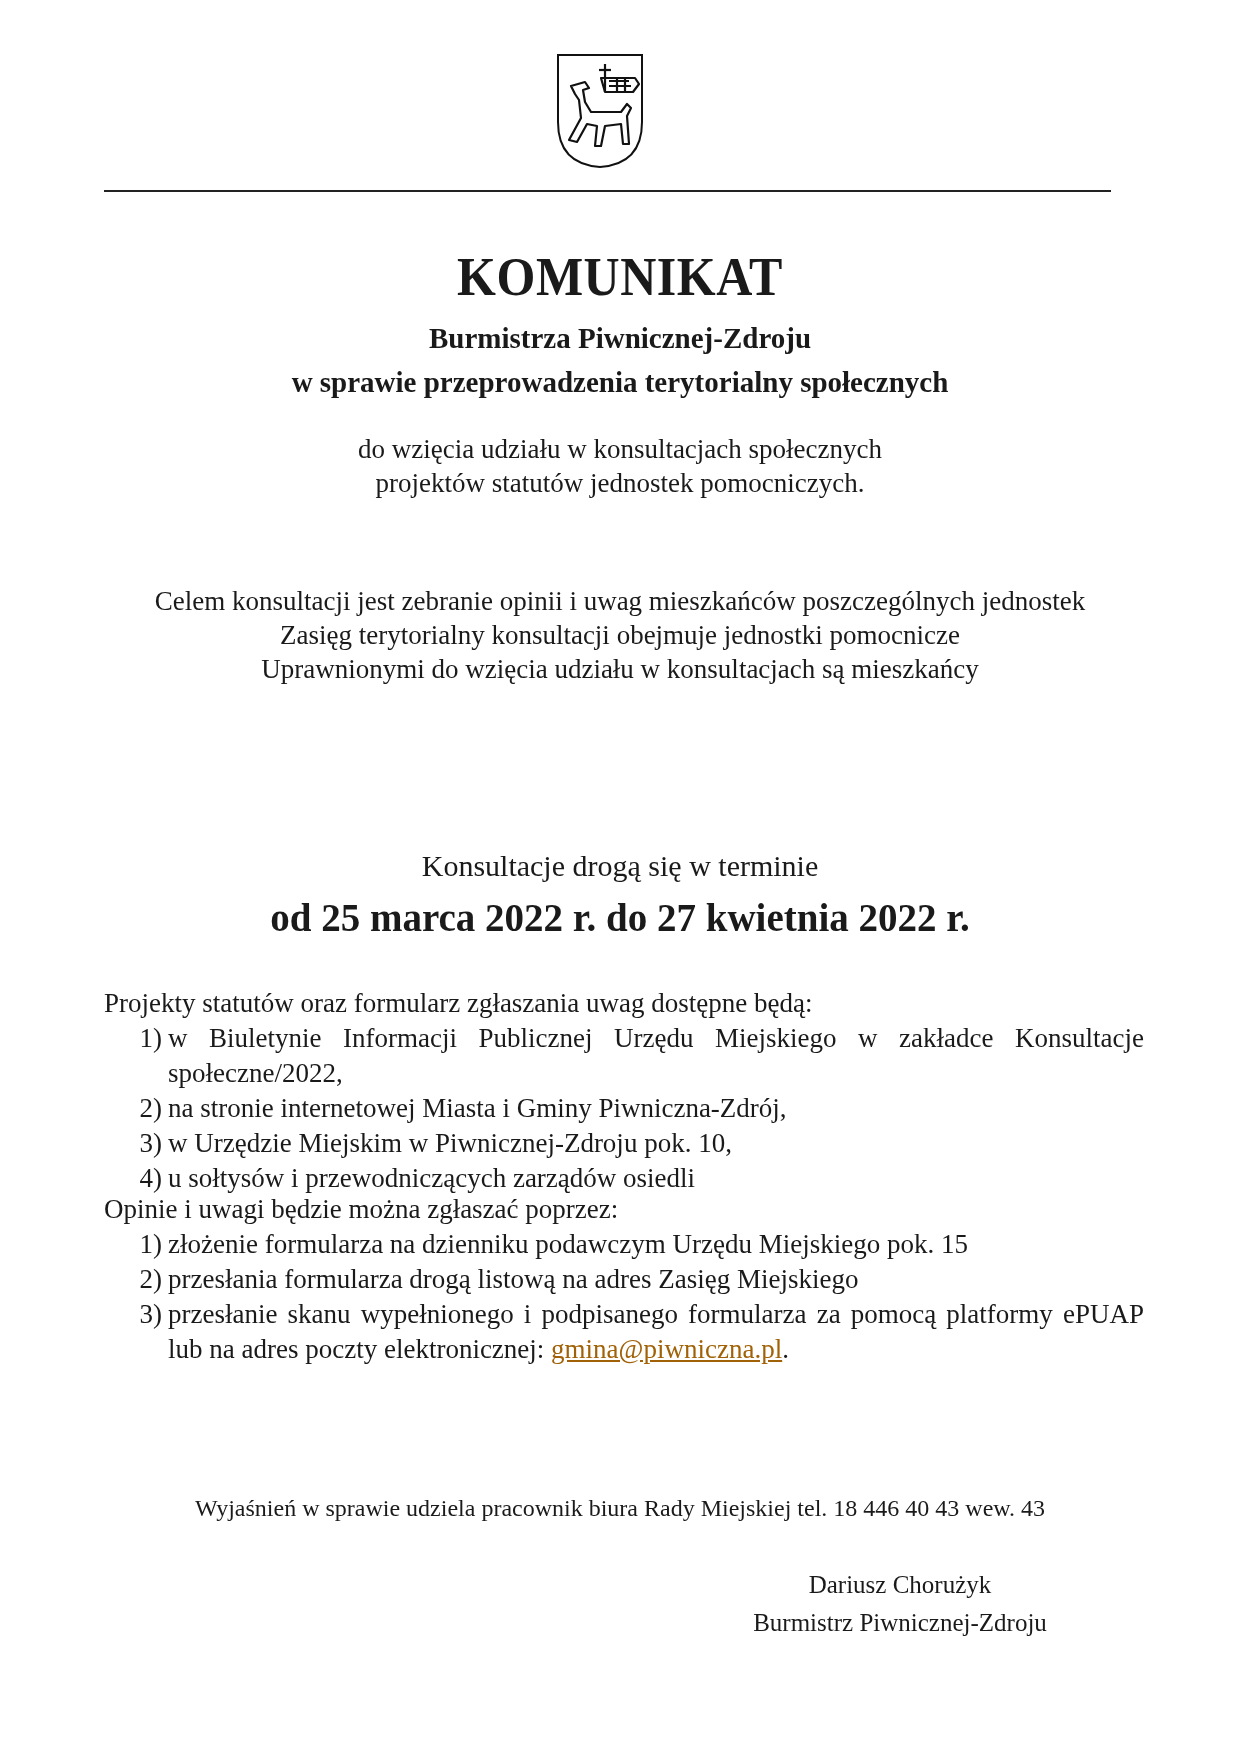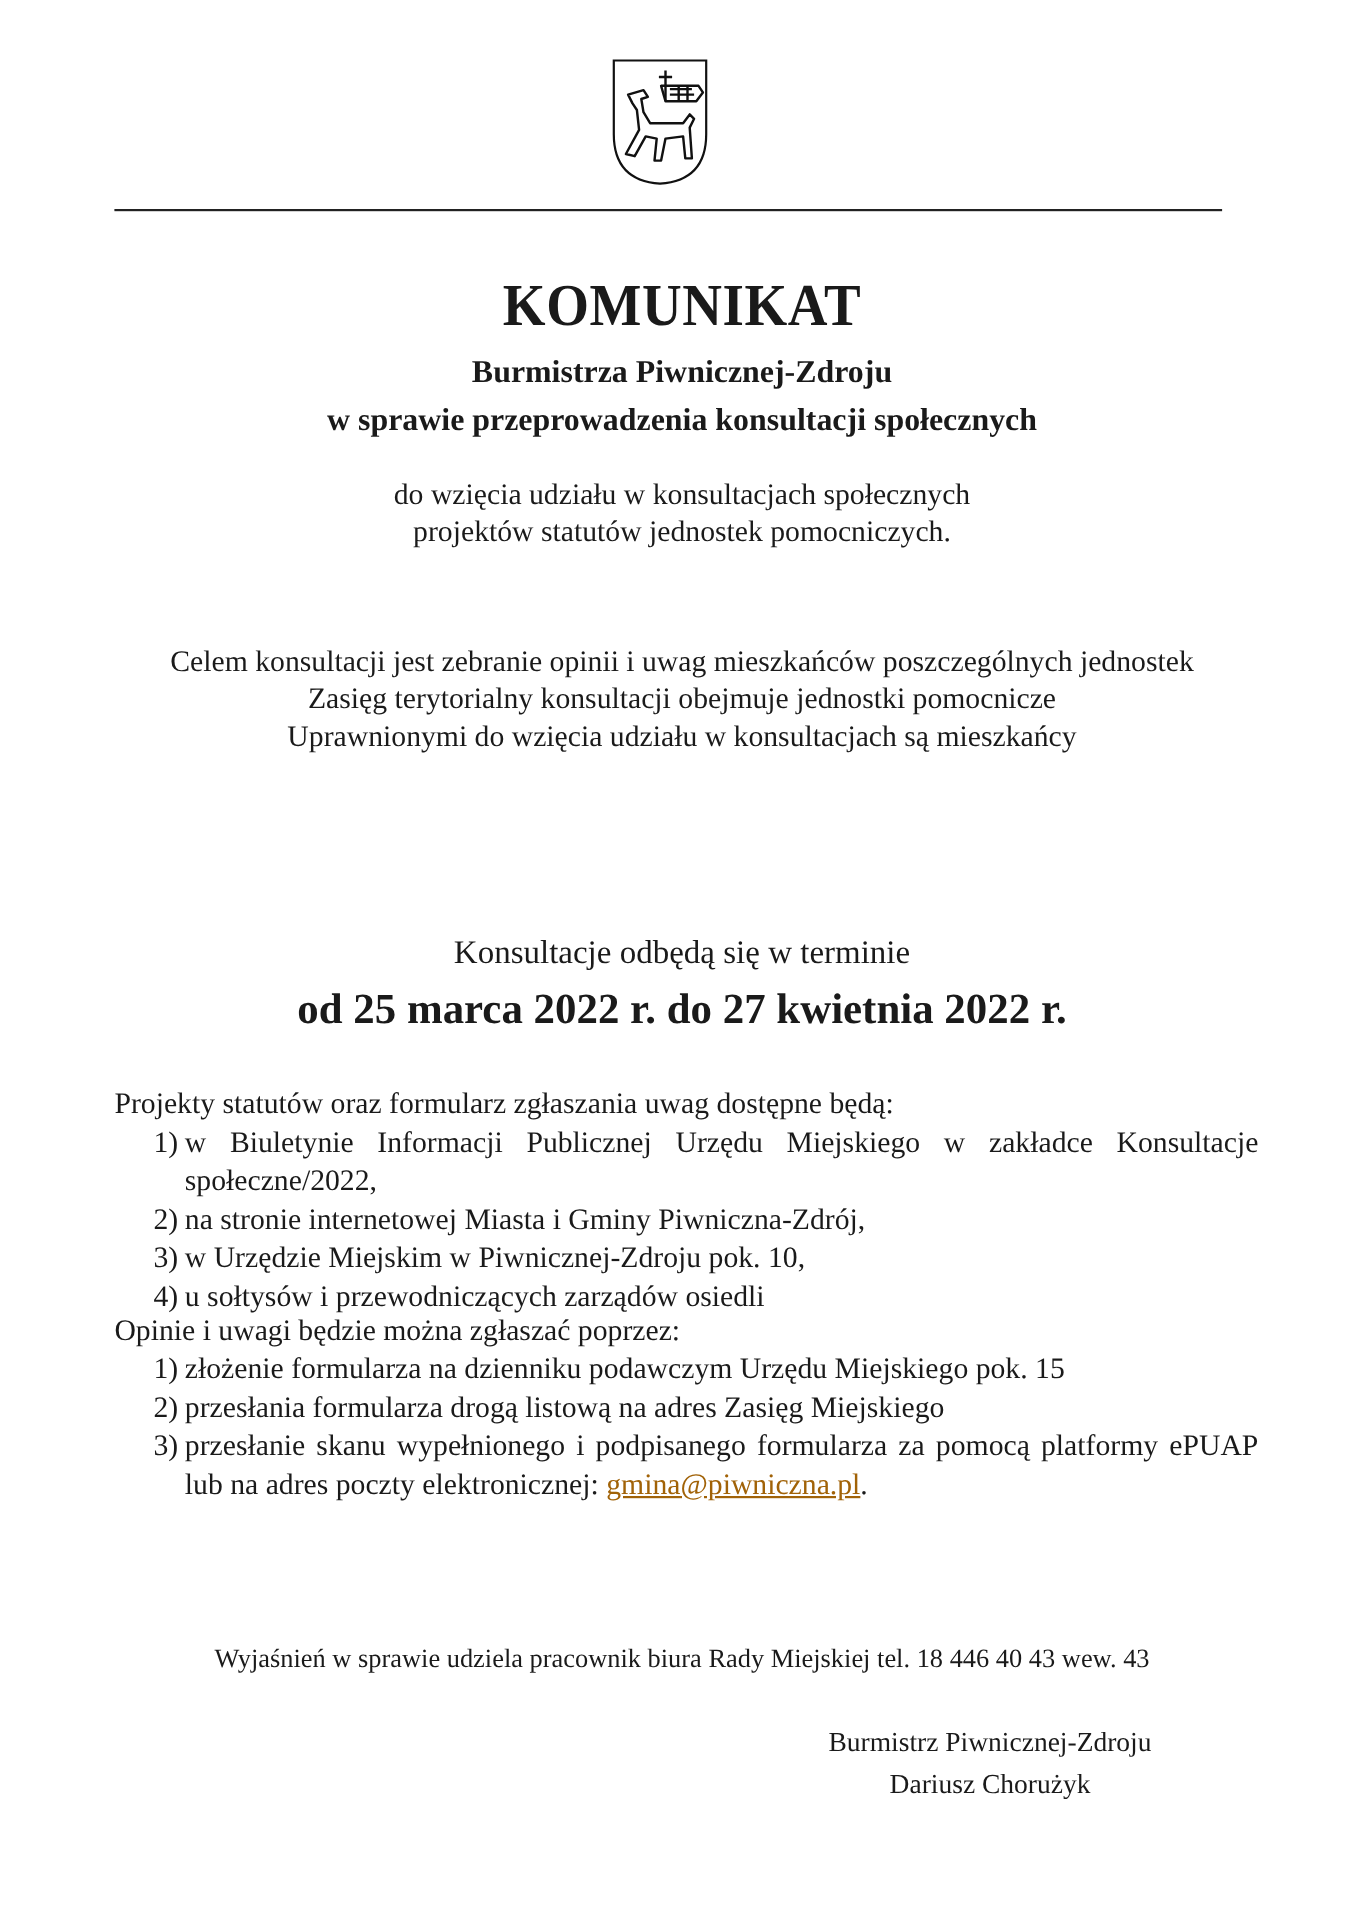--- a/index.html
+++ b/index.html
@@ -39,34 +39,34 @@
     <path d="M54 29 L74 29 M54 34 L76 34"></path>
     <path d="M62 26 L62 40 M70 26 L70 40"></path>
     <path d="M16 34 L30 30 L34 36 L28 38 L30 50 L36 60 L66 60 L72 52 L76 56 L72 64 L74 92 L68 92 L66 72 L50 74 L46 94 L40 94 L42 74 L32 72 L22 90 L14 88 L26 66 L24 48 L20 42 Z"></path>
   </g>
 </svg>
 
 <div class="rule"></div>
 
 <div class="center title">KOMUNIKAT</div>
 <div class="center sub1">Burmistrza Piwnicznej-Zdroju</div>
-<div class="center sub2">w sprawie przeprowadzenia konsultacji społecznych</div>
+<div class="center sub2">w sprawie przeprowadzenia terytorialny społecznych</div>
 
 <div class="center para p1">
   <div>do wzięcia udziału w konsultacjach społecznych</div>
   <div>projektów statutów jednostek pomocniczych.</div>
 </div>
 
 <div class="center para p2">
   <div>Celem konsultacji jest zebranie opinii i uwag mieszkańców poszczególnych jednostek</div>
   <div>Zasięg terytorialny konsultacji obejmuje jednostki pomocnicze</div>
   <div>Uprawnionymi do wzięcia udziału w konsultacjach są mieszkańcy</div>
 </div>
 
-<div class="center term-label">Konsultacje odbędą się w terminie</div>
+<div class="center term-label">Konsultacje drogą się w terminie</div>
 <div class="center term-dates">od 25 marca 2022 r. do 27 kwietnia 2022 r.</div>
 
 <div class="block b1">
   <div>Projekty statutów oraz formularz zgłaszania uwag dostępne będą:</div>
   <div class="li">
     <span class="num">1)</span>
     <span class="txt last">w Biuletynie Informacji Publicznej Urzędu Miejskiego w zakładce Konsultacje społeczne/2022,</span>
   </div>
   <div class="li">
     <span class="num">2)</span>
@@ -94,15 +94,15 @@
   </div>
   <div class="li">
     <span class="num">3)</span>
     <span class="txt last"><span>przesłanie skanu wypełnionego i podpisanego formularza za pomocą platformy ePUAP lub na adres poczty elektronicznej: </span><a class="email" href="#" style="color: #a16207;">gmina@piwniczna.pl</a><span>.</span></span>
   </div>
 </div>
 
 <div class="center note">Wyjaśnień w sprawie udziela pracownik biura Rady Miejskiej tel. 18 446 40 43 wew. 43</div>
 
 <div class="sign">
+  <div>Dariusz Chorużyk</div>
   <div>Burmistrz Piwnicznej-Zdroju</div>
-  <div>Dariusz Chorużyk</div>
 </div>
 
 </body></html>

